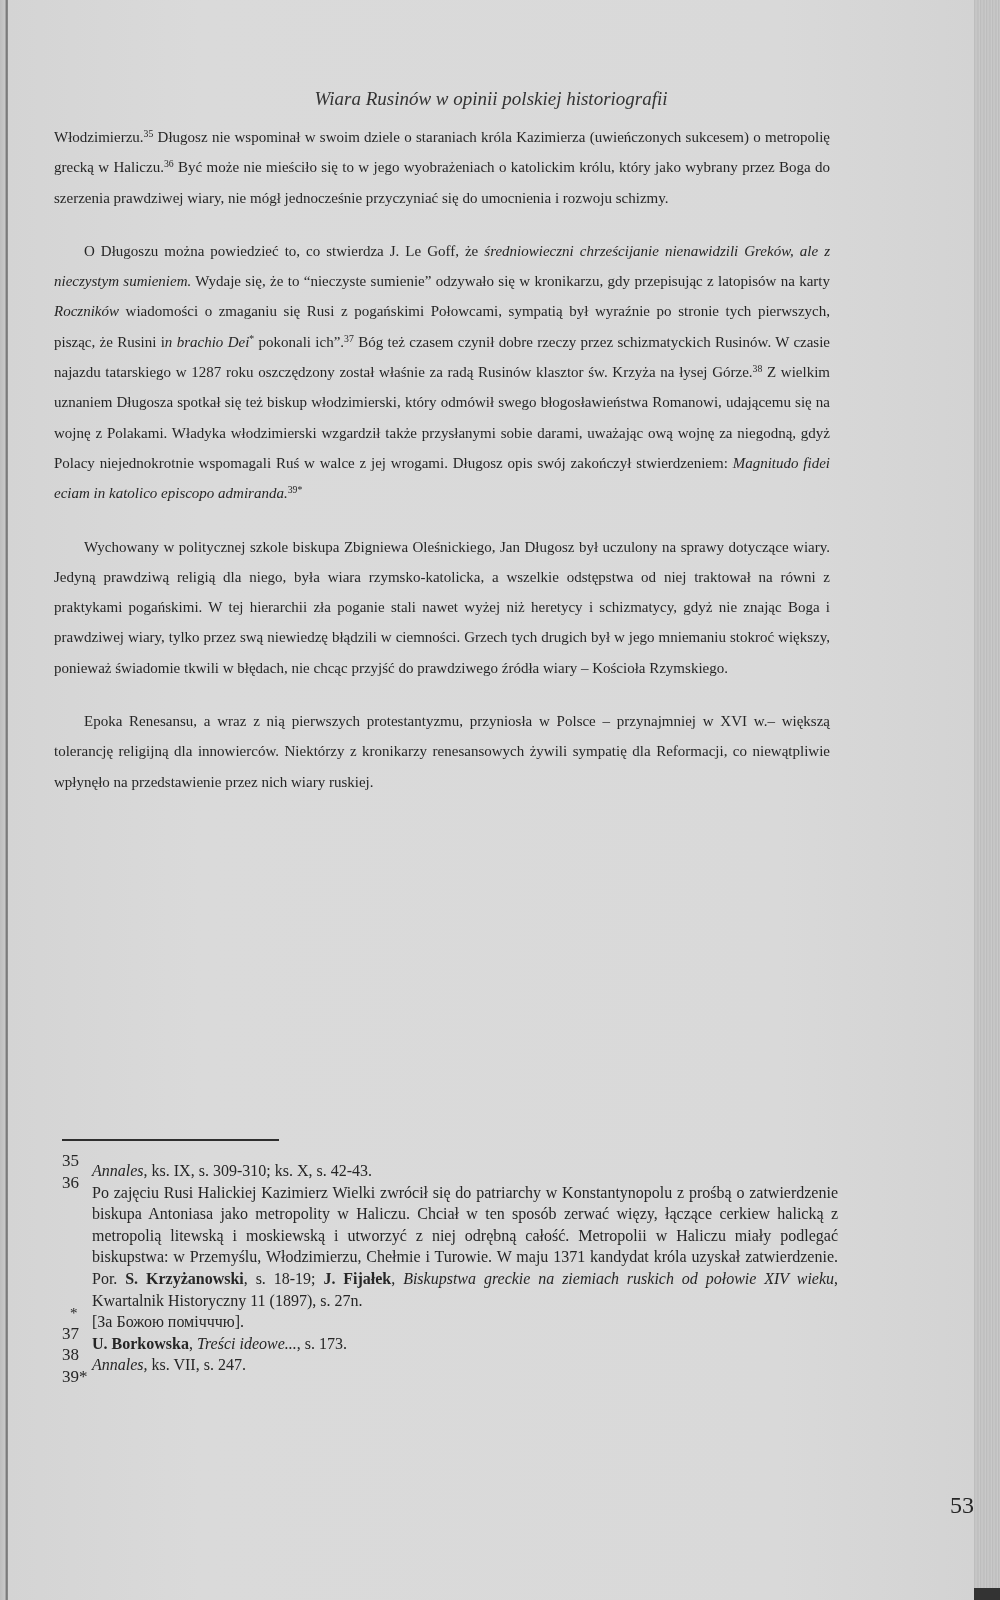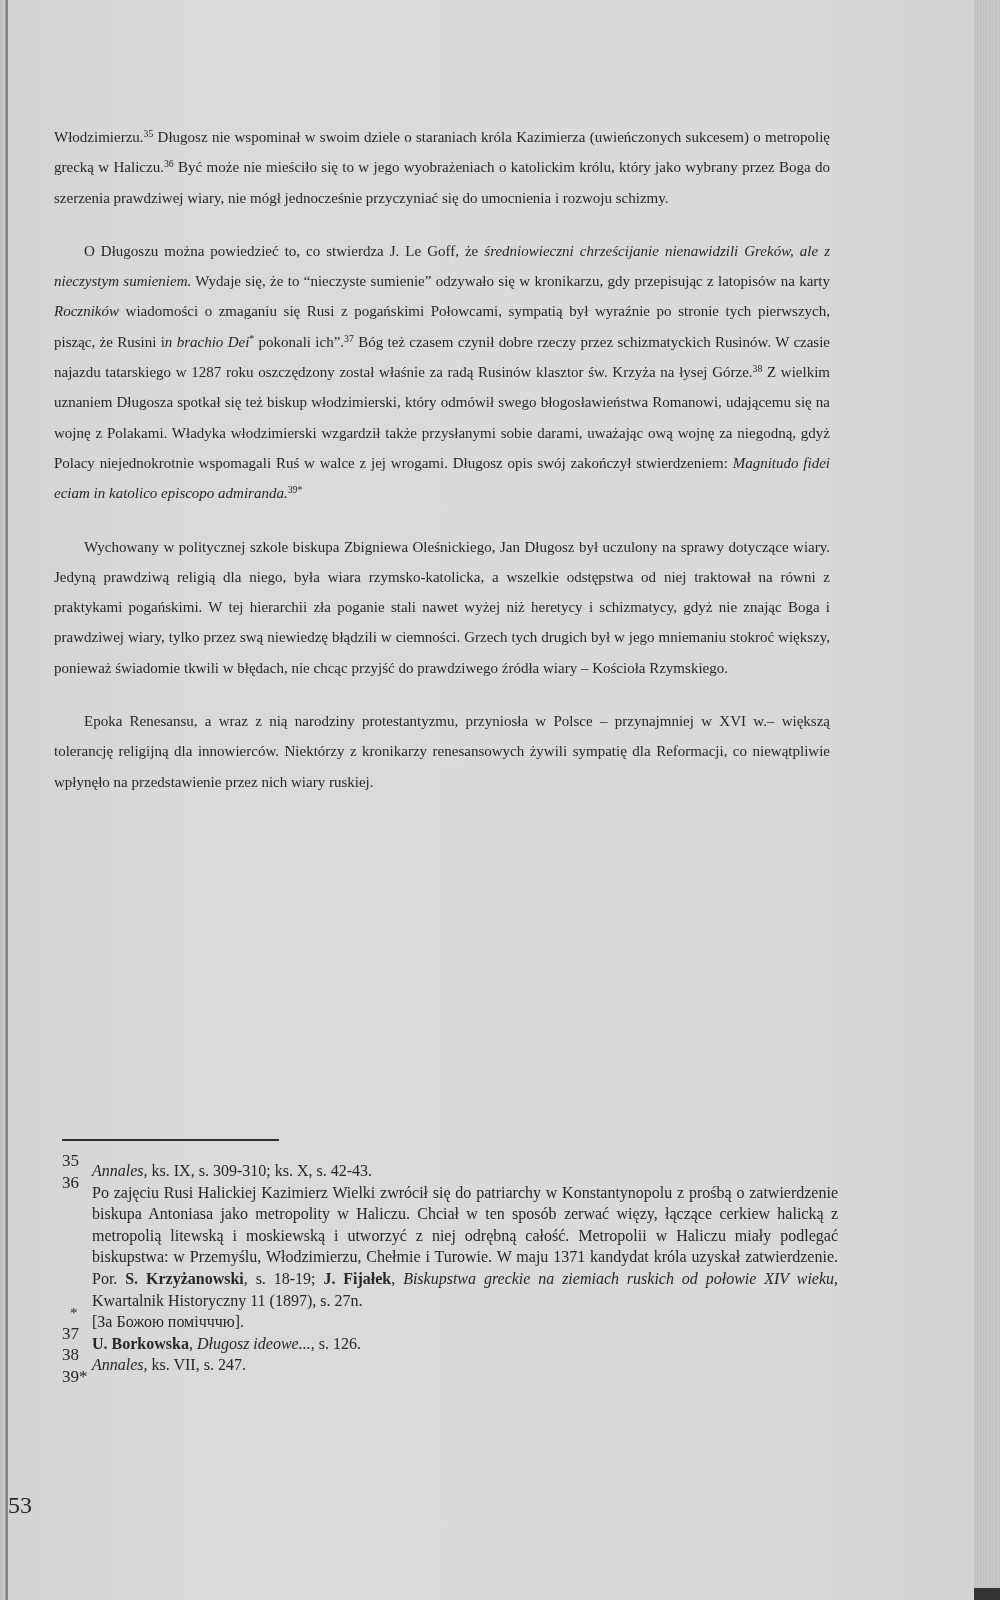--- a/index.html
+++ b/index.html
@@ -47,53 +47,54 @@
   .fn { position: relative; padding-left: 30px; text-align: justify; }
   .fn .num {
     position: absolute; left: 0; top: -10px; font-size: 17px;
   }
   .fn .num.star { left: 8px; top: -8px; font-size: 15px; }
   .fn .body { display: block; font-family: Liberation Serif, serif; }
   .it { font-style: italic; }
   .bd { font-weight: bold; margin-top: 14px; }
   .page-number {
     position: absolute; left: 0; width: 966px; top: 1492px;
-    text-align: left; font-size: 24px;
+    text-align: right; font-size: 24px;
   }
 </style>
 </head>
 <body>
 
 <div class="page">
+  <div class="running-head">Wiara Rusinów w opinii polskiej historiografii</div>
 
   <div class="body-text">
     <p><span>Włodzimierzu.</span><sup>35</sup><span> Długosz nie wspominał w swoim dziele o staraniach króla Kazimierza (uwieńczonych sukcesem) o metropolię grecką w Haliczu.</span><sup>36</sup><span> Być może nie mieściło się to w jego wyobrażeniach o katolickim królu, który jako wybrany przez Boga do szerzenia prawdziwej wiary, nie mógł jednocześnie przyczyniać się do umocnienia i rozwoju schizmy.</span></p>
     <p class="indent"><span>O Długoszu można powiedzieć to, co stwierdza J. Le Goff, że </span><span class="it">średniowieczni chrześcijanie nienawidzili Greków, ale z nieczystym sumieniem.</span><span> Wydaje się, że to “nieczyste sumienie” odzywało się w kronikarzu, gdy przepisując z latopisów na karty </span><span class="it">Roczników</span><span> wiadomości o zmaganiu się Rusi z pogańskimi Połowcami, sympatią był wyraźnie po stronie tych pierwszych, pisząc, że Rusini i</span><span class="it">n brachio Dei</span><sup>*</sup><span> pokonali ich”.</span><sup>37</sup><span> Bóg też czasem czynił dobre rzeczy przez schizmatyckich Rusinów. W czasie najazdu tatarskiego w 1287 roku oszczędzony został właśnie za radą Rusinów klasztor św. Krzyża na łysej Górze.</span><sup>38</sup><span> Z wielkim uznaniem Długosza spotkał się też biskup włodzimierski, który odmówił swego błogosławieństwa Romanowi, udającemu się na wojnę z Polakami. Władyka włodzimierski wzgardził także przysłanymi sobie darami, uważając ową wojnę za niegodną, gdyż Polacy niejednokrotnie wspomagali Ruś w walce z jej wrogami. Długosz opis swój zakończył stwierdzeniem: </span><span class="it">Magnitudo fidei eciam in katolico episcopo admiranda.</span><sup>39*</sup></p>
     <p class="indent">Wychowany w politycznej szkole biskupa Zbigniewa Oleśnickiego, Jan Długosz był uczulony na sprawy dotyczące wiary. Jedyną prawdziwą religią dla niego, była wiara rzymsko-katolicka, a wszelkie odstępstwa od niej traktował na równi z praktykami pogańskimi. W tej hierarchii zła poganie stali nawet wyżej niż heretycy i schizmatycy, gdyż nie znając Boga i prawdziwej wiary, tylko przez swą niewiedzę błądzili w ciemności. Grzech tych drugich był w jego mniemaniu stokroć większy, ponieważ świadomie tkwili w błędach, nie chcąc przyjść do prawdziwego źródła wiary – Kościoła Rzymskiego.</p>
-    <p class="indent">Epoka Renesansu, a wraz z nią narodziny protestantyzmu, przyniosła w Polsce – przynajmniej w XVI w.– większą tolerancję religijną dla innowierców. Niektórzy z kronikarzy renesansowych żywili sympatię dla Reformacji, co niewątpliwie wpłynęło na przedstawienie przez nich wiary ruskiej.</p>
+    <p class="indent">Epoka Renesansu, a wraz z nią pierwszych protestantyzmu, przyniosła w Polsce – przynajmniej w XVI w.– większą tolerancję religijną dla innowierców. Niektórzy z kronikarzy renesansowych żywili sympatię dla Reformacji, co niewątpliwie wpłynęło na przedstawienie przez nich wiary ruskiej.</p>
   </div>
 
   <div class="fn-rule"></div>
 
   <div class="footnotes">
     <div class="fn">
       <span class="num">35</span>
       <span class="body"><span class="it">Annales</span><span>, ks. IX, s. 309-310; ks. X, s. 42-43.</span></span>
     </div>
     <div class="fn">
       <span class="num">36</span>
       <span class="body"><span>Po zajęciu Rusi Halickiej Kazimierz Wielki zwrócił się do patriarchy w Konstantynopolu z prośbą o zatwierdzenie biskupa Antoniasa jako metropolity w Haliczu. Chciał w ten sposób zerwać więzy, łączące cerkiew halicką z metropolią litewską i moskiewską i utworzyć z niej odrębną całość. Metropolii w Haliczu miały podlegać biskupstwa: w Przemyślu, Włodzimierzu, Chełmie i Turowie. W maju 1371 kandydat króla uzyskał zatwierdzenie. Por. </span><span class="bd">S. Krzyżanowski</span><span>, s. 18-19; </span><span class="bd">J. Fijałek</span><span>, </span><span class="it">Biskupstwa greckie na ziemiach ruskich od połowie XIV wieku</span><span>, Kwartalnik Historyczny 11 (1897), s. 27n.</span></span>
     </div>
     <div class="fn">
       <span class="num star">*</span>
       <span class="body">[За Божою помічччю].</span>
     </div>
     <div class="fn">
       <span class="num">37</span>
-      <span class="body"><span class="bd">U. Borkowska</span><span>, </span><span class="it">Długosz ideowe...</span><span>, s. 126.</span></span>
+      <span class="body"><span class="bd">U. Borkowska</span><span>, </span><span class="it">Treści ideowe...</span><span>, s. 173.</span></span>
     </div>
     <div class="fn">
       <span class="num">38</span>
       <span class="body"><span class="it">Annales,</span><span> ks. VII, s. 247.</span></span>
     </div>
     <div class="fn">
       <span class="num">39*</span>
     </div>
   </div>
 

